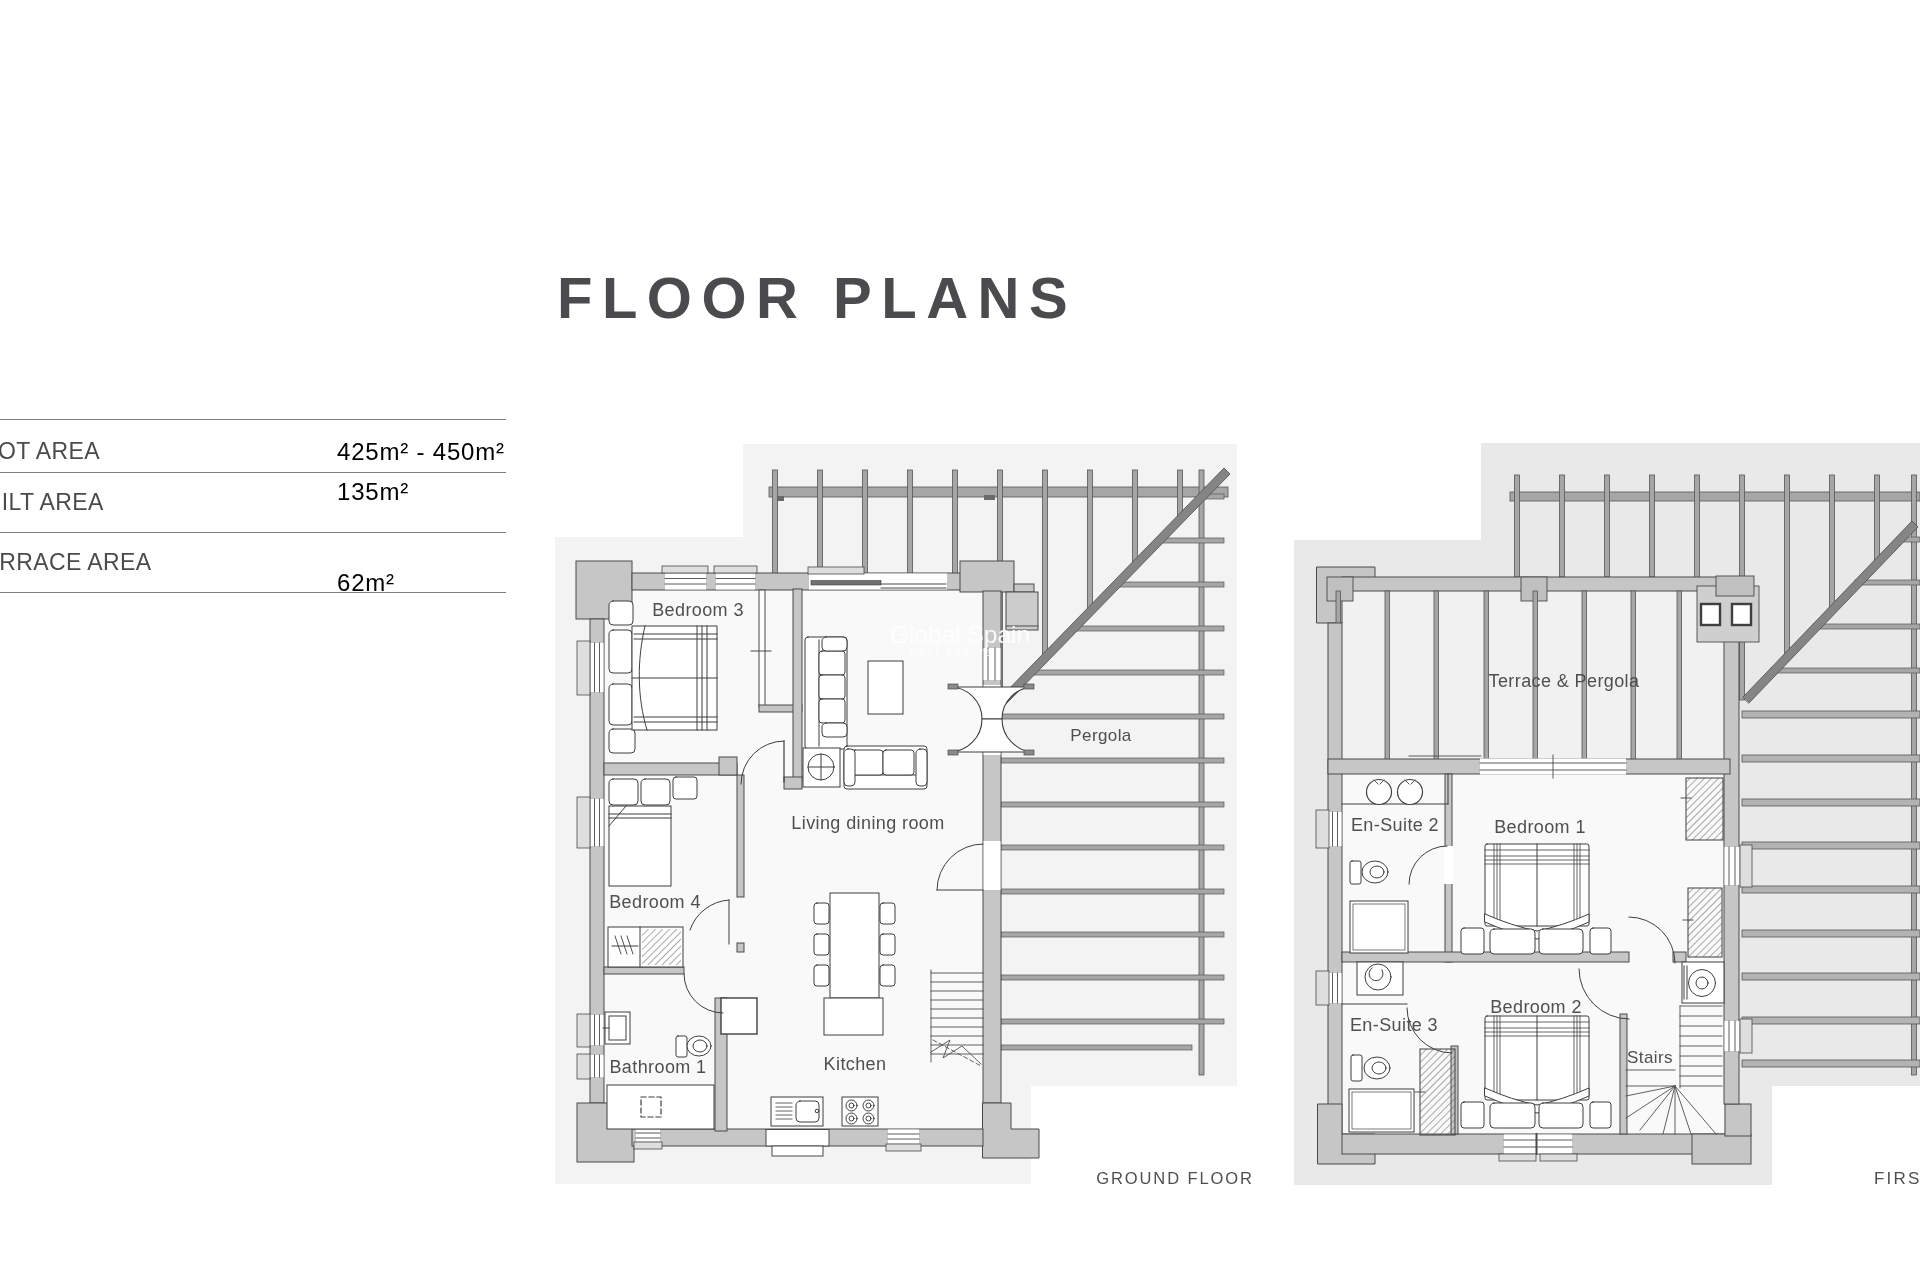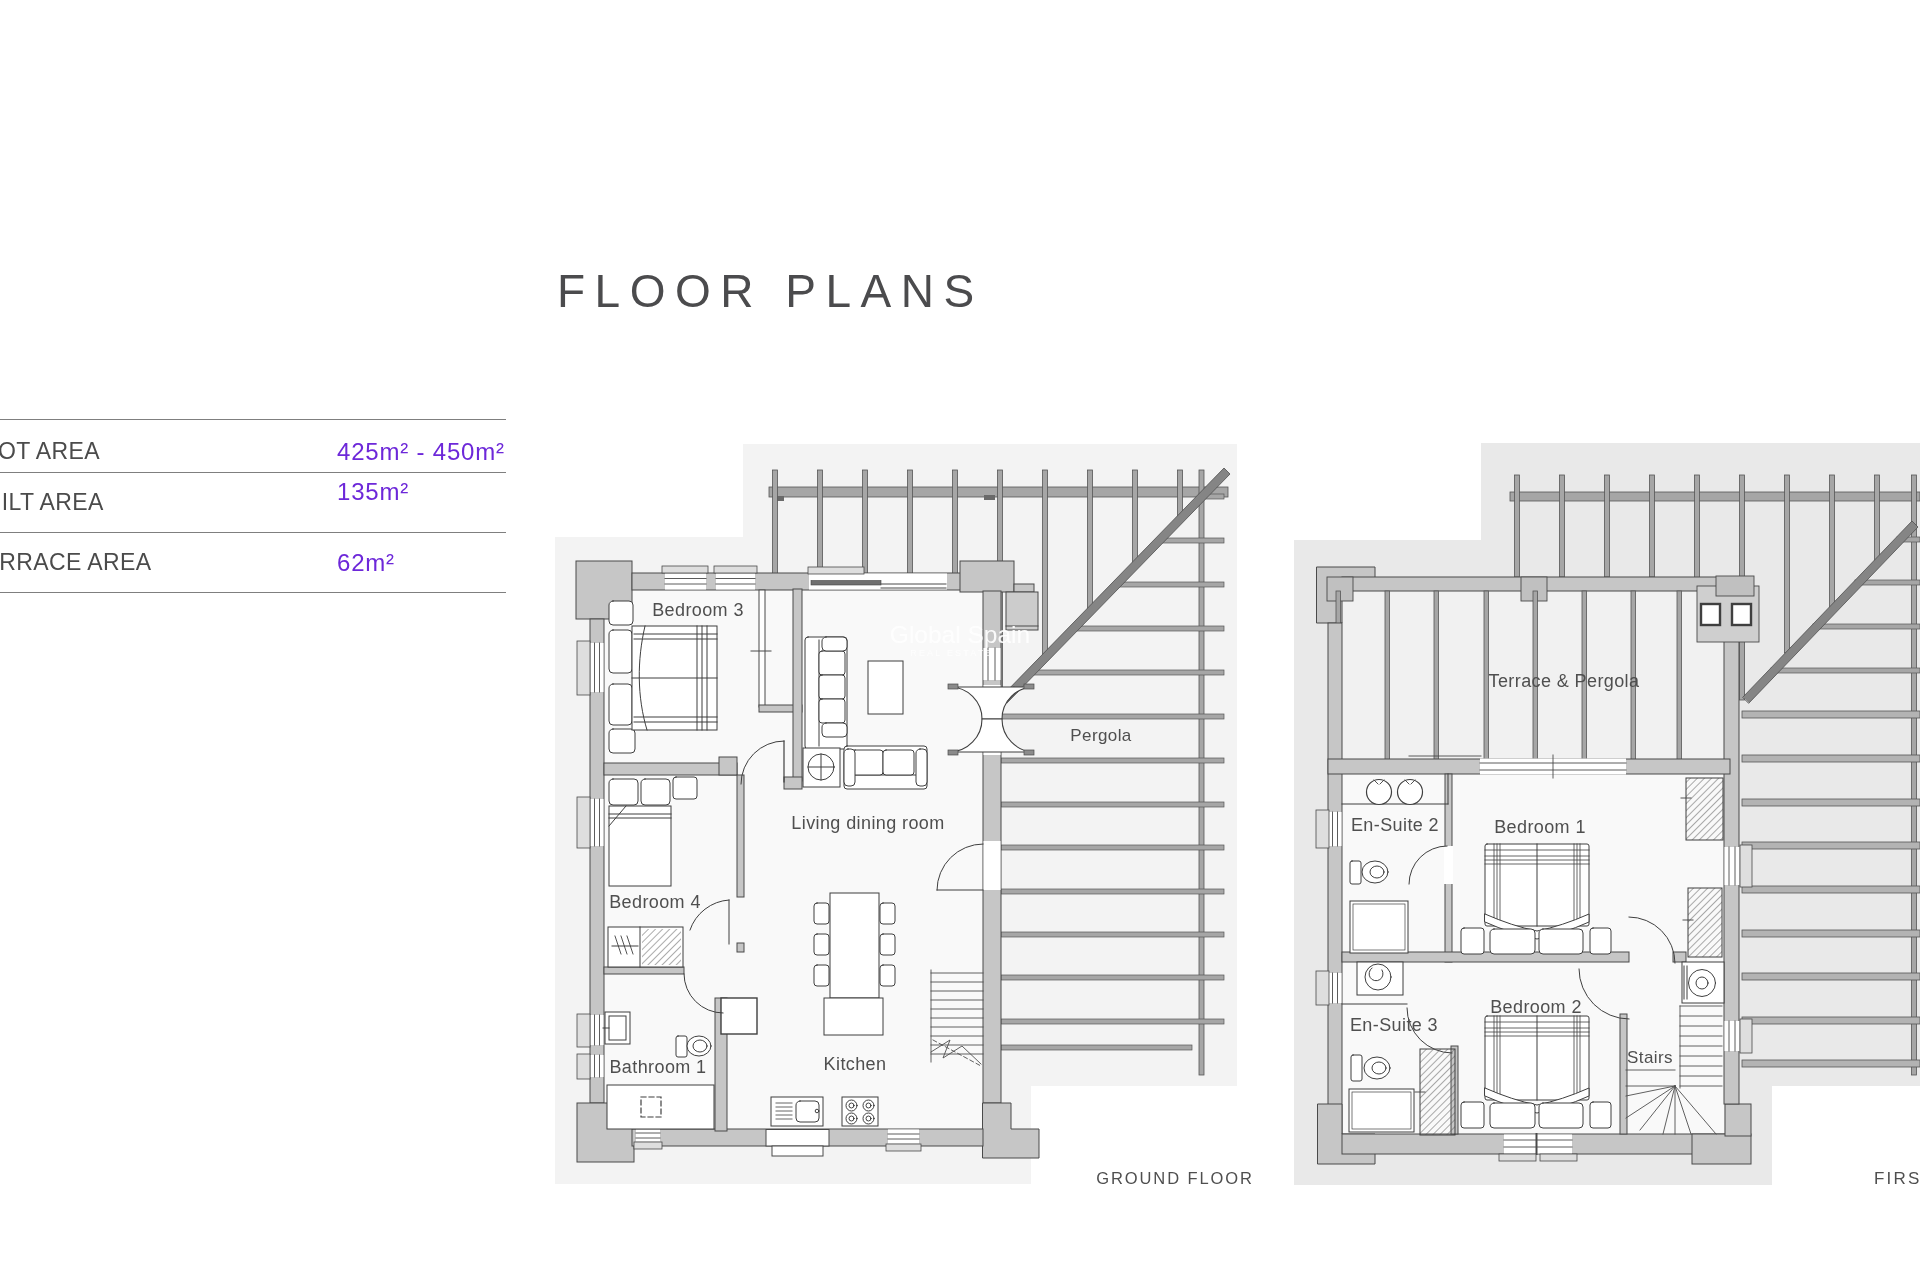--- a/index.html
+++ b/index.html
@@ -1,41 +1,41 @@
 <!DOCTYPE html>
 <html><head>
 <meta charset="utf-8">
 <style>
   html,body{margin:0;padding:0;}
   body{width:1920px;height:1280px;overflow:hidden;background:#ffffff;position:relative;
        font-family:"Liberation Sans", sans-serif;}
-  .title{position:absolute;left:557px;top:264px;font-size:46px;color:#4b4b4d;
-         letter-spacing:9.5px;font-weight:400;}
+  .title{position:absolute;left:557px;top:264px;font-size:58px;color:#4b4b4d;
+         letter-spacing:9.5px;font-weight:700;}
   .tline{position:absolute;height:0;border-top:1px solid #7f7f7f;left:0;width:506px;}
   .tlabel{position:absolute;left:-31px;font-size:23px;color:#4b4b4b;letter-spacing:0.4px;}
-  .tvalue{position:absolute;left:337px;font-size:24px;color:#6d28d9;letter-spacing:0.8px;}
+  .tvalue{position:absolute;left:337px;font-size:24px;color:#000000;letter-spacing:0.8px;}
   svg{position:absolute;left:0;top:0;}
   text{font-family:"Liberation Sans", sans-serif;fill:#4f4f4f;}
   .wm{fill:#ffffff !important;}
 </style>
 </head>
 <body>
 
 <div class="title">FLOOR PLANS</div>
 
 <div>
   <div class="tline" style="top:419px"></div>
   <div class="tlabel" style="top:438px">PLOT AREA</div>
   <div class="tvalue" style="top:438px">425m² - 450m²</div>
   <div class="tline" style="top:472px"></div>
   <div class="tlabel" style="top:489px">BUILT AREA</div>
   <div class="tvalue" style="top:478px">135m²</div>
   <div class="tline" style="top:532px"></div>
   <div class="tlabel" style="top:549px">TERRACE AREA</div>
-  <div class="tvalue" style="top:549px">62m²</div>
+  <div class="tvalue" style="top:569px">62m²</div>
   <div class="tline" style="top:592px"></div>
 </div>
 
 <svg width="1920" height="1280" viewBox="0 0 1920 1280">
 <defs>
 <pattern id="hatch" width="5" height="5" patternTransform="rotate(45)" patternUnits="userSpaceOnUse">
   <line x1="0" y1="0" x2="0" y2="5" stroke="#5a5a5a" stroke-width="1"></line>
 </pattern>
 </defs>
 

